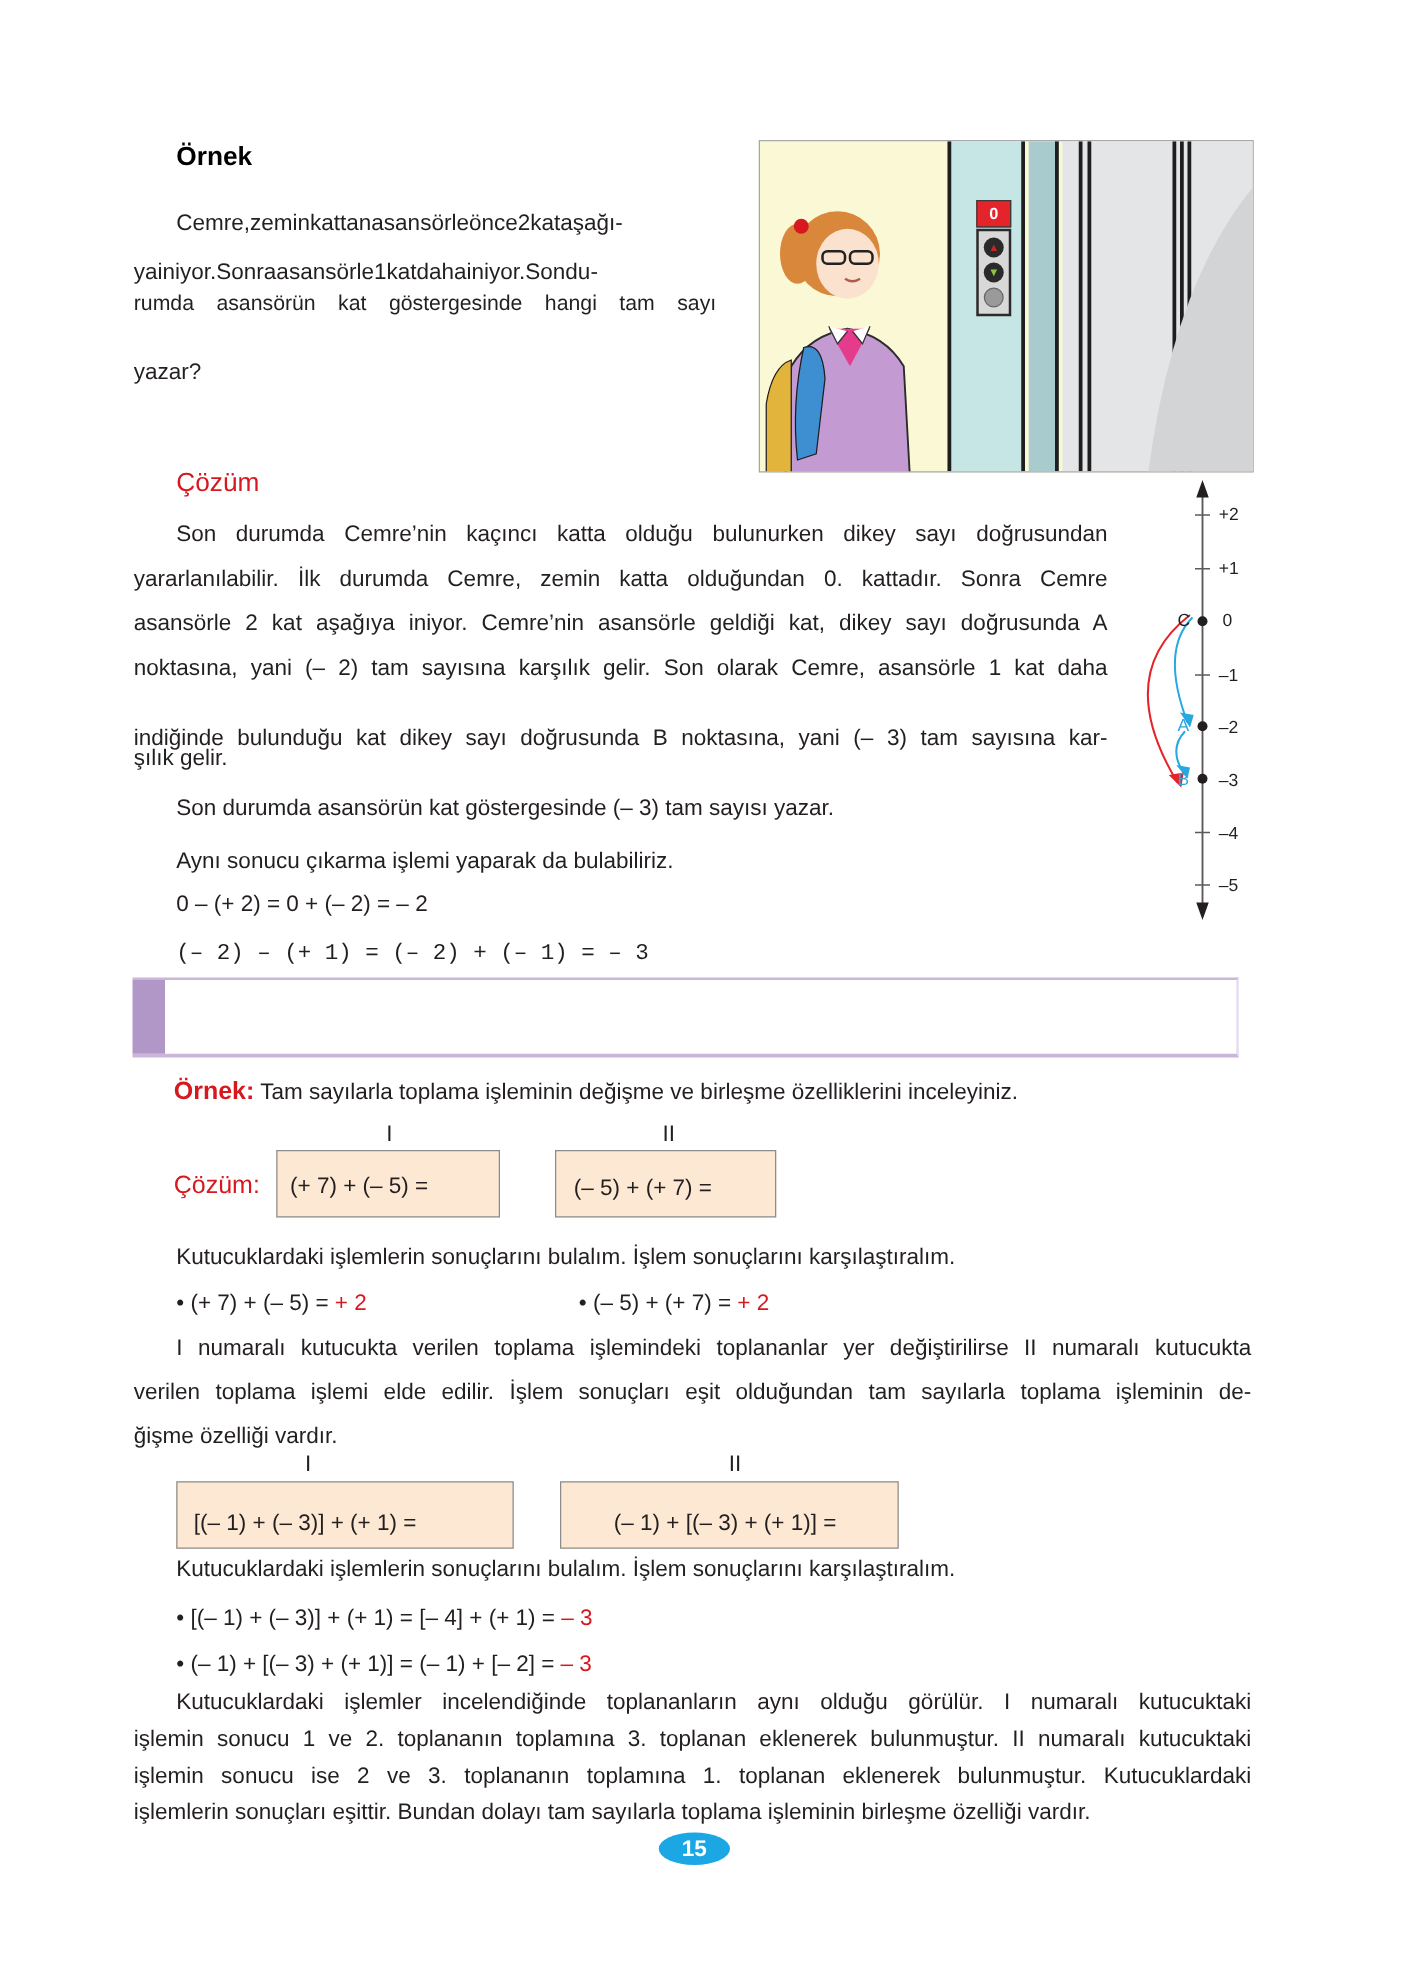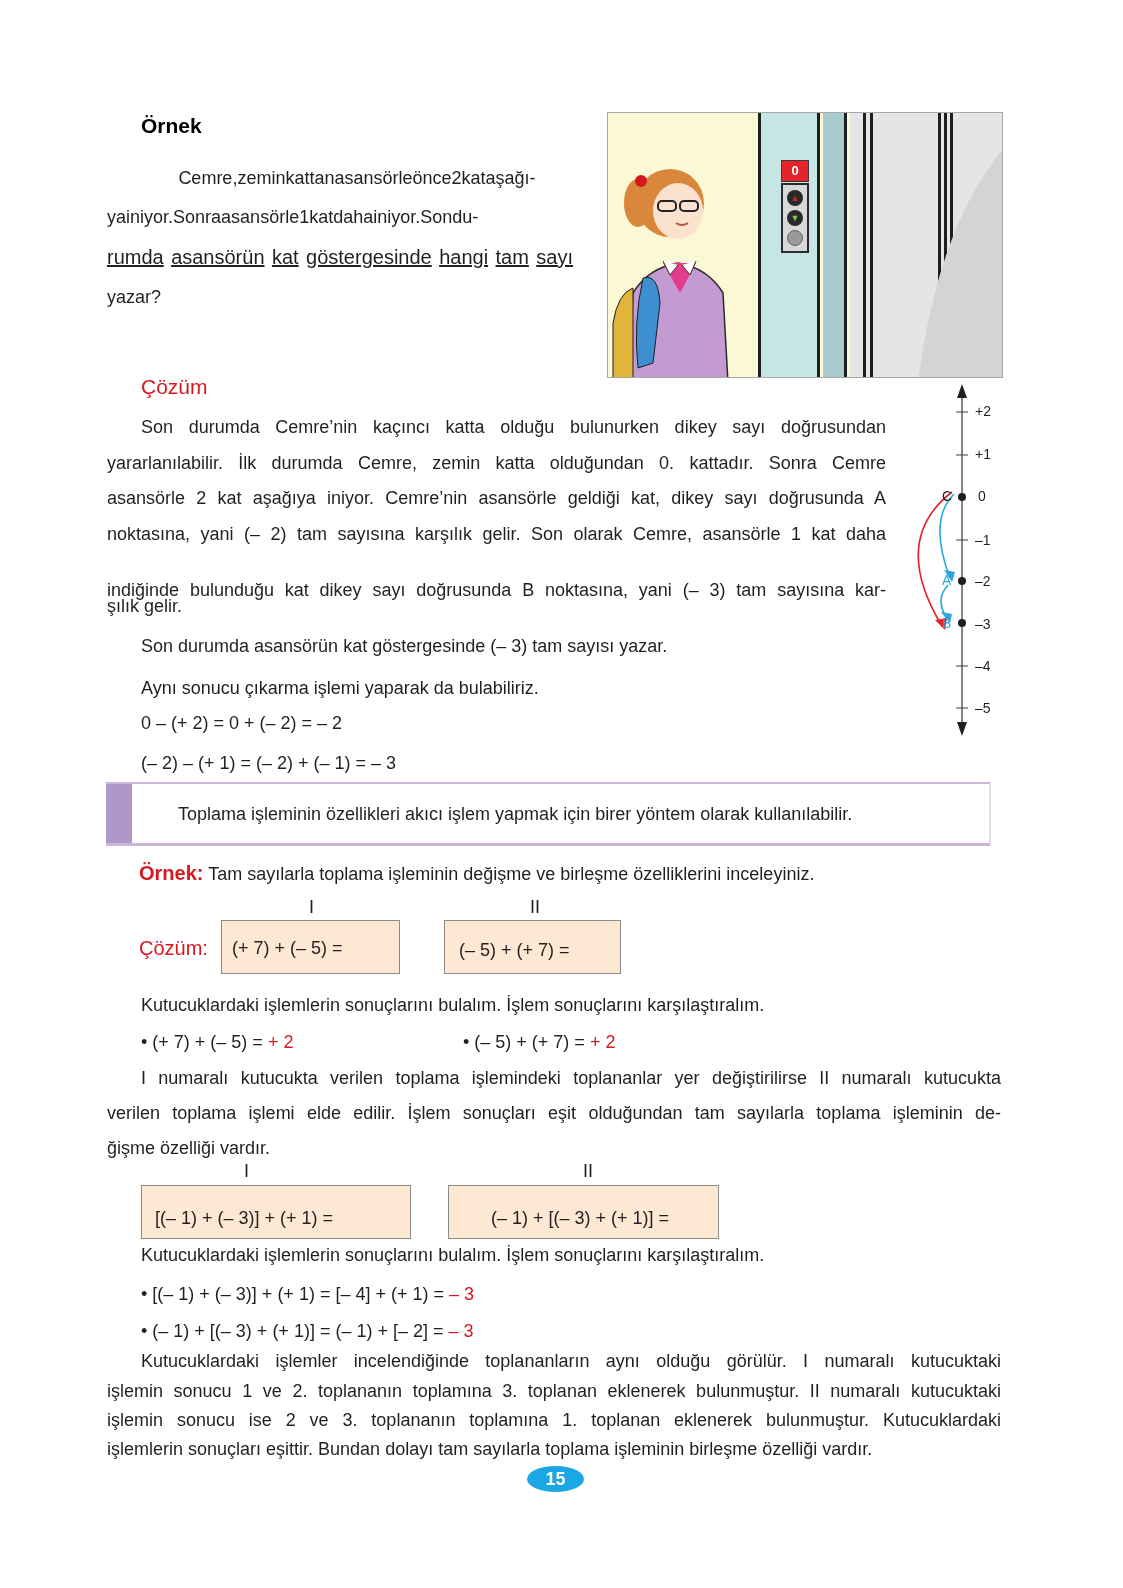--- a/index.html
+++ b/index.html
@@ -22,21 +22,21 @@
   .callout-bar { position: absolute; left: 0; top: 0; bottom: 0; width: 26px; background: #b197c8; }
   .box { position: absolute; background: #fde8d3; border: 1.5px solid #8c8c8c; font-size: 18px; }
   .badge { position: absolute; left: 527px; top: 1466px; width: 57px; height: 26px; border-radius: 50%; background: #1aa7e4; color: #fff; font-weight: bold; font-size: 18px; text-align: center; line-height: 26px; }
 </style>
 </head>
 <body>
 
 <div class="abs title-bold" style="left:141px; top:114px;">Örnek</div>
 
 <div>
-  <div class="abs" style="left:141px; top:168px; width:432px; display:flex; justify-content:center; font-size:18px;" id="q1">
+  <div class="abs" style="left:141px; top:168px; width:432px; display:flex; justify-content:flex-start; font-size:18px;" id="q1">
       <span>Cemre,</span>
       <span>zemin</span>
       <span>kattan</span>
       <span>asansörle</span>
       <span>önce</span>
       <span>2</span>
       <span>kat</span>
       <span>aşağı-</span>
     </div>
   <div class="abs" style="left:107px; top:207px; width:466px; display:flex; justify-content:flex-start; font-size:18px;" id="q2">
@@ -44,21 +44,21 @@
       <span>iniyor.</span>
       <span>Sonra</span>
       <span>asansörle</span>
       <span>1</span>
       <span>kat</span>
       <span>daha</span>
       <span>iniyor.</span>
       <span>Son</span>
       <span>du-</span>
     </div>
-  <div class="abs" style="left:107px; top:246px; width:466px; display:flex; justify-content:space-between; font-size:20px;text-decoration:underline;" id="q3">
+  <div class="abs" style="left:107px; top:233px; width:466px; display:flex; justify-content:space-between; font-size:17px;" id="q3">
       <span>rumda</span>
       <span>asansörün</span>
       <span>kat</span>
       <span>göstergesinde</span>
       <span>hangi</span>
       <span>tam</span>
       <span>sayı</span>
     </div>
   <div class="abs" style="left:107px; top:287px; font-size:18px;">yazar?</div>
 </div>
@@ -108,21 +108,21 @@
   <div class="abs" style="left:107px; top:453px; width:779px; text-align:justify; text-align-last:justify; white-space:nowrap;">yararlanılabilir. İlk durumda Cemre, zemin katta olduğundan 0. kattadır. Sonra Cemre</div>
   <div class="abs" style="left:107px; top:488px; width:779px; text-align:justify; text-align-last:justify; white-space:nowrap;">asansörle 2 kat aşağıya iniyor. Cemre’nin asansörle geldiği kat, dikey sayı doğrusunda A</div>
   <div class="abs" style="left:107px; top:524px; width:779px; text-align:justify; text-align-last:justify; white-space:nowrap;">noktasına, yani (– 2) tam sayısına karşılık gelir. Son olarak Cemre, asansörle 1 kat daha</div>
   <div class="abs" style="left:107px; top:580px; width:779px; text-align:justify; text-align-last:justify; white-space:nowrap;">indiğinde bulunduğu kat dikey sayı doğrusunda B noktasına, yani (– 3) tam sayısına kar-</div>
   <div class="abs" style="left:107px; top:596px;">şılık gelir.</div>
 </div>
 
 <div class="abs" style="left:141px; top:636px;">Son durumda asansörün kat göstergesinde (– 3) tam sayısı yazar.</div>
 <div class="abs" style="left:141px; top:678px;">Aynı sonucu çıkarma işlemi yaparak da bulabiliriz.</div>
 <div class="abs" style="left:141px; top:713px;">0 – (+ 2) = 0 + (– 2) = – 2</div>
-<div class="abs" style="left:141px; top:753px;">(– 2) – (+ 1) = (– 2) + (– 1) = – 3</div>
+<div class="abs" style="left:141px; top:753px;font-family:Liberation Mono, monospace;">(– 2) – (+ 1) = (– 2) + (– 1) = – 3</div>
 
 <div>
   <svg class="abs" style="left:880px; top:380px;" width="130" height="360">
     <line x1="82" y1="14" x2="82" y2="348" stroke="#5a5a5a" stroke-width="1.5"></line>
     <polygon points="82,4 77,18 87,18" fill="#231f20"></polygon>
     <polygon points="82,356 77,342 87,342" fill="#231f20"></polygon>
     <line x1="76" y1="32" x2="88" y2="32" stroke="#5a5a5a" stroke-width="1.2"></line>
     <line x1="76" y1="75" x2="88" y2="75" stroke="#5a5a5a" stroke-width="1.2"></line>
     <line x1="76" y1="160" x2="88" y2="160" stroke="#5a5a5a" stroke-width="1.2"></line>
     <line x1="76" y1="286" x2="88" y2="286" stroke="#5a5a5a" stroke-width="1.2"></line>
@@ -145,21 +145,20 @@
   <div class="nl-label" style="left:975px; top:616px;">–3</div>
   <div class="nl-label" style="left:975px; top:658px;">–4</div>
   <div class="nl-label" style="left:975px; top:700px;">–5</div>
   <div class="nl-label" style="left:942px; top:488px;">C</div>
   <div class="nl-label" style="left:942px; top:572px; color:#29a8e0;">A</div>
   <div class="nl-label" style="left:942px; top:615px; color:#29a8e0;">B</div>
 </div>
 
 <div class="callout">
   <div class="callout-bar"></div>
-  <div class="abs" style="left:72px; top:20px; font-size:18px;">Toplama işleminin özellikleri akıcı işlem yapmak için birer yöntem olarak kullanılabilir.</div>
 </div>
 
 <div class="abs" style="left:139px; top:862px; font-size:18px;">
   <span class="red" style="font-weight:bold; font-size:20px;">Örnek:</span>
   <span>Tam sayılarla toplama işleminin değişme ve birleşme özelliklerini inceleyiniz.</span>
 </div>
 
 <div class="abs" style="left:309px; top:897px;">I</div>
 <div class="abs" style="left:530px; top:897px;">II</div>
 <div class="abs red" style="left:139px; top:937px; font-size:20px;">Çözüm:</div>

